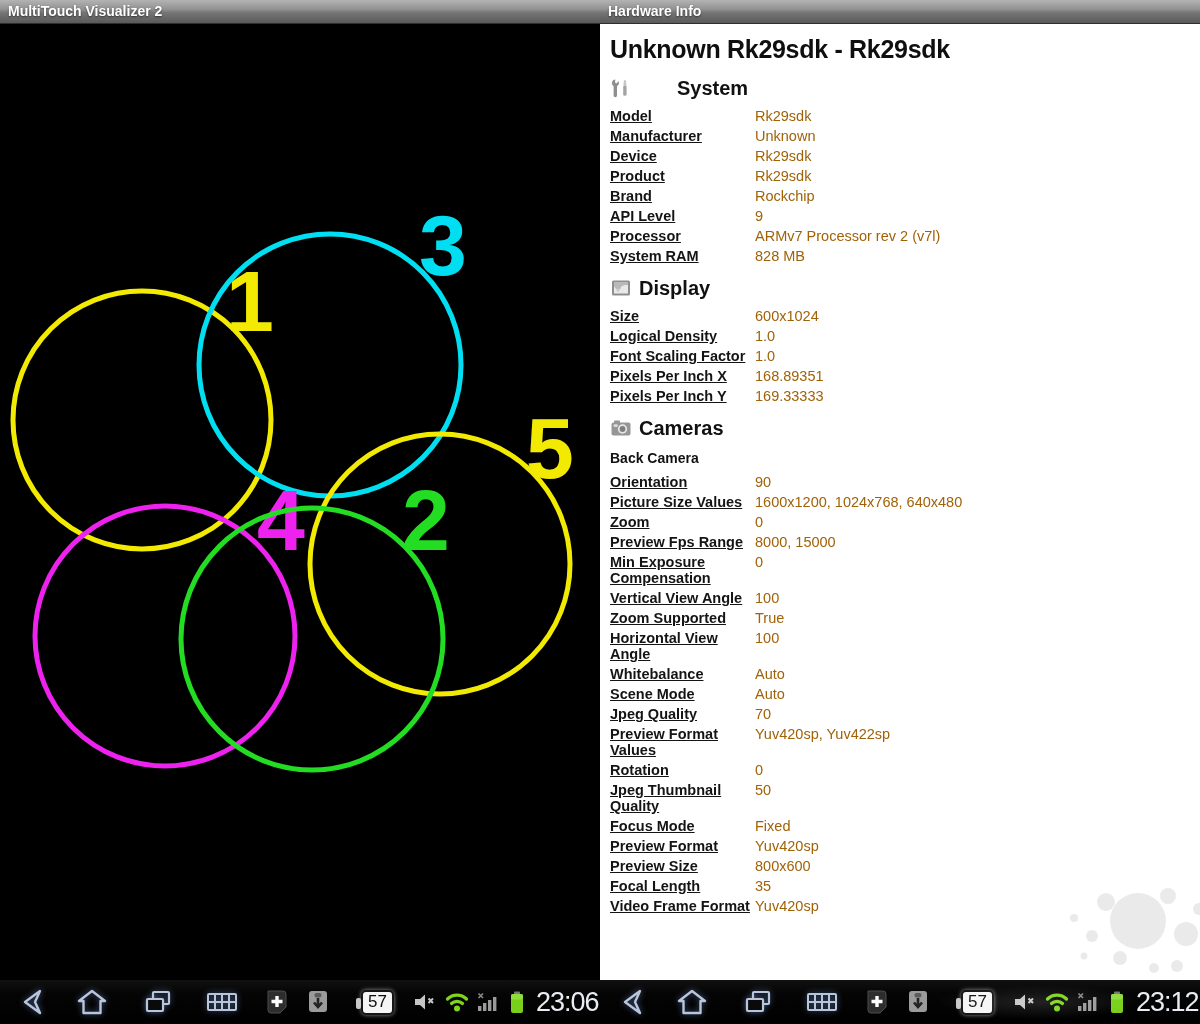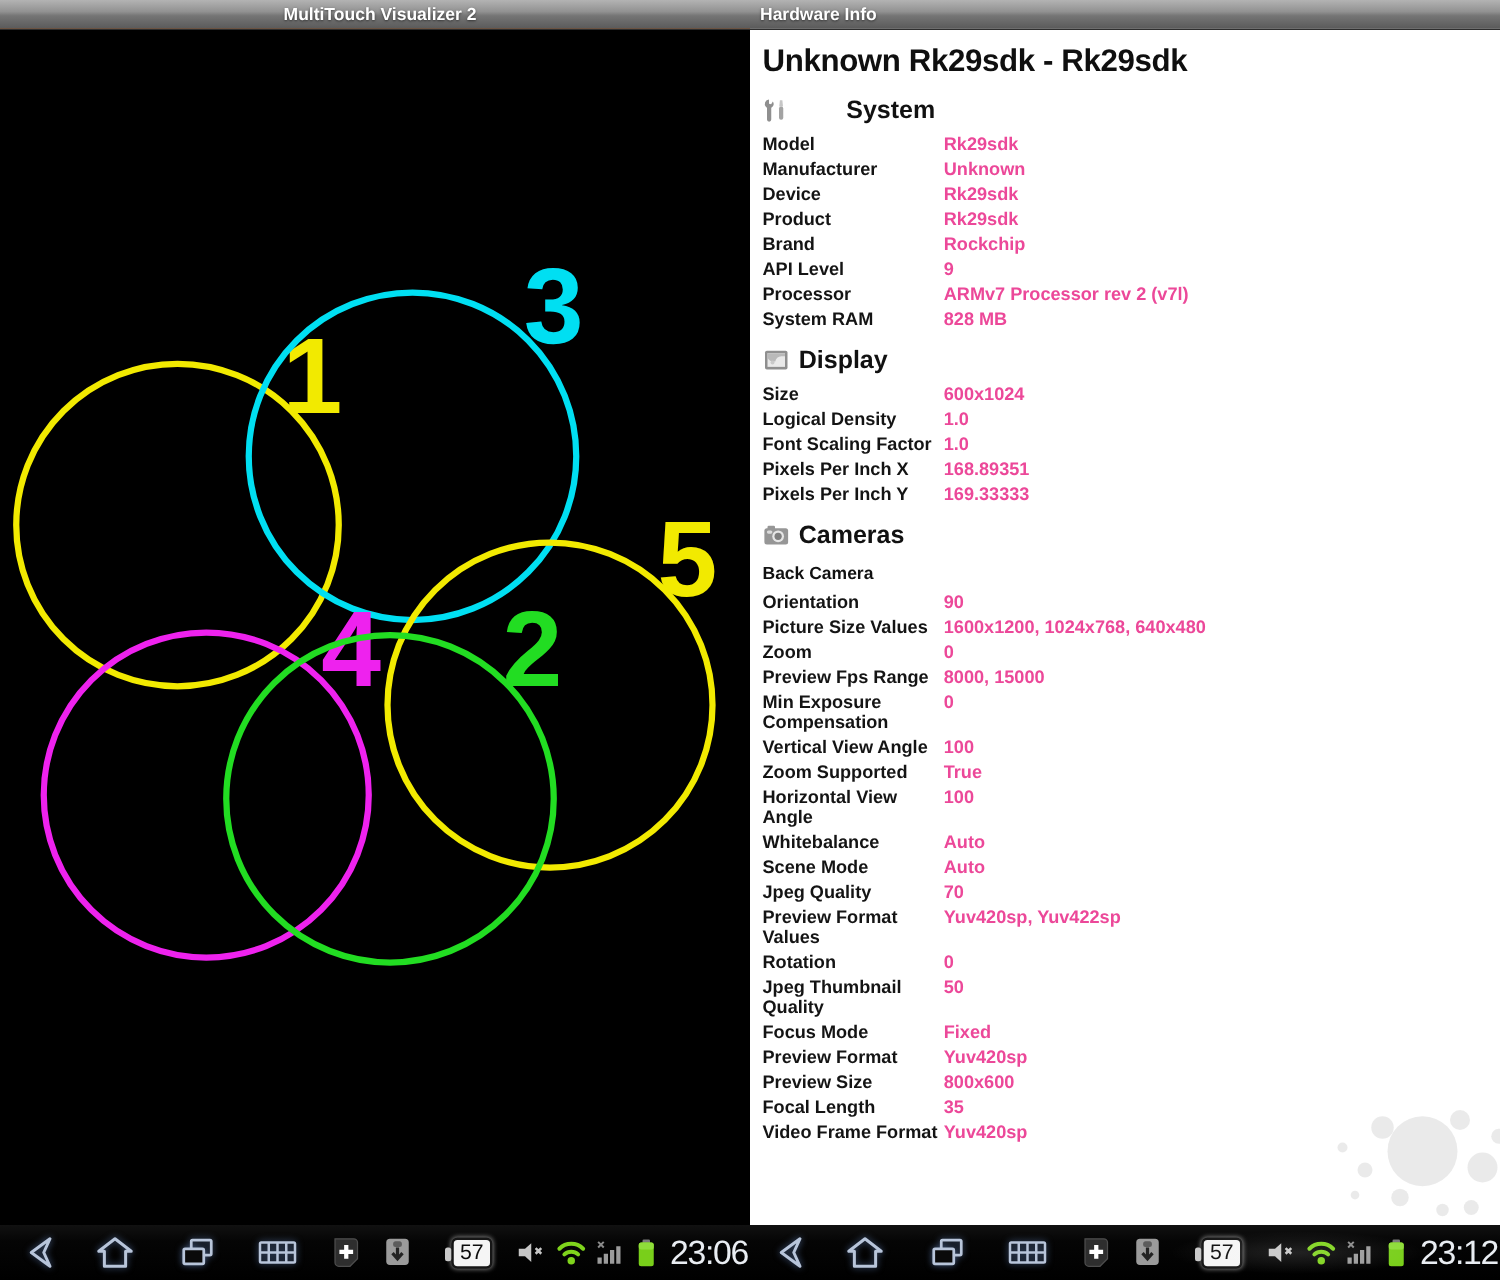--- a/index.html
+++ b/index.html
@@ -1,20 +1,20 @@
 <!DOCTYPE html>
 <html><head>
 <meta charset="utf-8">
 <style>
   html,body{margin:0;padding:0;background:#222;}
   *{box-sizing:border-box;}
   .screen{position:relative;width:1200px;height:1024px;overflow:hidden;background:#000;
           font-family:"Liberation Sans",sans-serif;}
   .pane{position:absolute;top:0;height:1024px;width:600px;overflow:hidden;}
-  .pane.left{left:0;background:#f97316;text-align:center;}
+  .pane.left{left:0;background:#14b8a6;}
   .pane.right{left:600px;background:#fff;}
 
   
   .titlebar{height:24px;background:linear-gradient(#b3b3b3,#929292 40%,#757575 55%,#5a5a5a);
             border-bottom:1px solid #2e2e2e;color:#fff;font-size:14px;font-weight:bold;
             line-height:23px;padding-left:8px;text-shadow:0 1px 2px rgba(0,0,0,.55);
             position:relative;z-index:4;}
 
   
   .touch-canvas{position:absolute;top:24px;left:0;display:block;background:#000;}
@@ -23,22 +23,22 @@
   
   .hw-content{position:absolute;top:24px;left:0;right:0;bottom:0;background:#fff;
               padding:10px 14px 0 10px;overflow:hidden;color:#1c1c1c;}
   .device-title{font-size:25px;line-height:30px;font-weight:bold;color:#0f0f0f;
                 margin:0 0 12px;letter-spacing:-0.3px;}
   .section-heading{display:flex;align-items:center;gap:7px;height:24px;margin:12px 0 8px;
                    font-size:20px;font-weight:bold;color:#111;}
   .hw-section:first-child .section-heading{margin-top:4px;gap:45px;}
   .subheading{font-size:14px;line-height:20px;font-weight:bold;color:#111;margin:2px 0 6px;}
   .spec-row{display:flex;margin-bottom:4px;font-size:14.5px;line-height:16px;}
-  .spec-label{width:145px;flex:none;font-weight:bold;color:#141414;}
-  .spec-value{color:#ec4899;font-weight:bold;}
+  .spec-label{width:145px;flex:none;font-weight:bold;color:#141414;text-decoration:underline;}
+  .spec-value{color:#a16207;}
 
   
   .navbar{position:absolute;bottom:0;left:0;width:100%;height:44px;z-index:5;
           background:linear-gradient(#111 0,#050505 30%,#000 100%);
           display:flex;align-items:center;}
   .navbar svg{display:block;}
   .nav-btn{display:flex;align-items:center;filter:drop-shadow(0 0 3px rgba(120,160,230,.55));}
   .ml16{margin-left:16px;}.ml26{margin-left:26px;}.ml34{margin-left:34px;}.ml30{margin-left:30px;}
   .ml24{margin-left:24px;}.ml15{margin-left:15px;}.ml18{margin-left:18px;}
   .ml8{margin-left:8px;}.ml5{margin-left:5px;}.ml7{margin-left:7px;}

